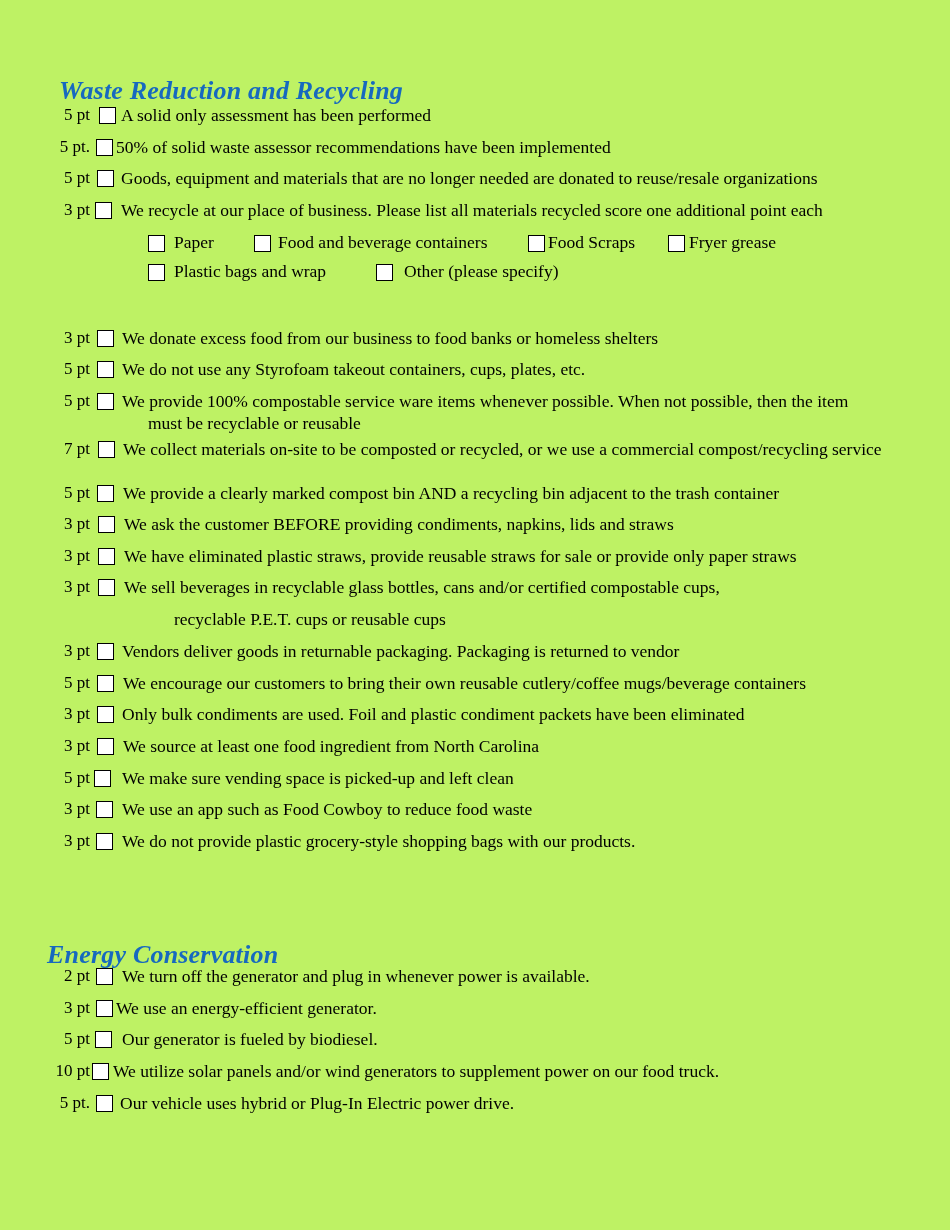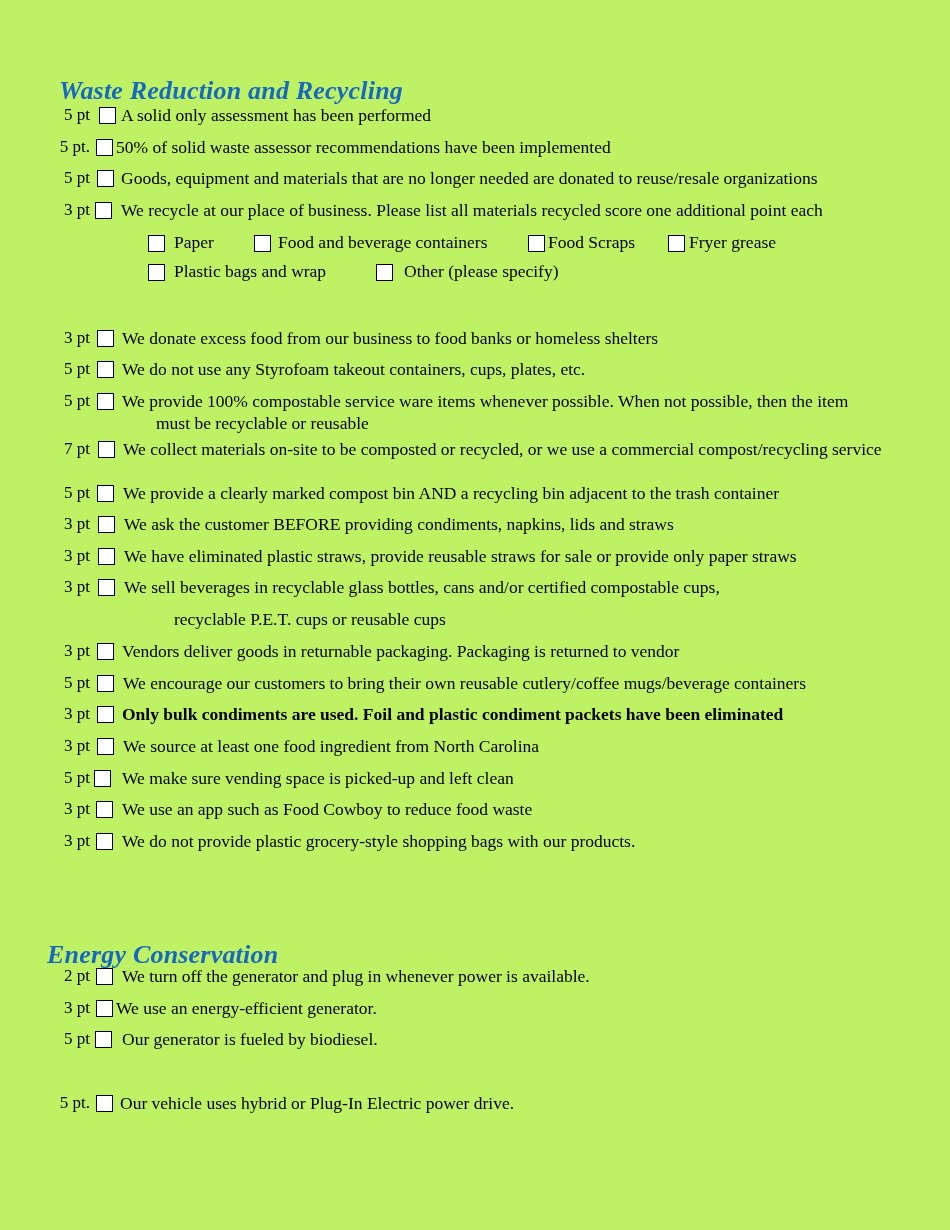--- a/index.html
+++ b/index.html
@@ -155,21 +155,21 @@
     <span class="pts" style="width:34px;">5 pt</span>
     <span class="cbox" style="margin-left:7px;"></span>
     <span class="label" style="margin-left:8px;">We do not use any Styrofoam takeout containers, cups, plates, etc.</span>
   </div>
 
   <div class="row" style="left:56px; top:390px;">
     <span class="pts" style="width:34px;">5 pt</span>
     <span class="cbox" style="margin-left:7px;"></span>
     <span class="label" style="margin-left:8px;">We provide 100% compostable service ware items whenever possible. When not possible, then the item</span>
   </div>
-  <div class="cont-line" style="left:156px; top:412px;font-family:Liberation Serif, serif;">must be recyclable or reusable</div>
+  <div class="cont-line" style="left:148px; top:412px;font-family:Liberation Serif, serif;">must be recyclable or reusable</div>
 
   <div class="row" style="left:56px; top:438px;">
     <span class="pts" style="width:34px;">7 pt</span>
     <span class="cbox" style="margin-left:8px;"></span>
     <span class="label" style="margin-left:8px;">We collect materials on-site to be composted or recycled, or we use a commercial compost/recycling service</span>
   </div>
 
   <div class="row" style="left:56px; top:482px;">
     <span class="pts" style="width:34px;">5 pt</span>
     <span class="cbox" style="margin-left:7px;"></span>
@@ -203,21 +203,21 @@
 
   <div class="row" style="left:56px; top:672px;">
     <span class="pts" style="width:34px;">5 pt</span>
     <span class="cbox" style="margin-left:7px;"></span>
     <span class="label" style="margin-left:9px;">We encourage our customers to bring their own reusable cutlery/coffee mugs/beverage containers</span>
   </div>
 
   <div class="row" style="left:56px; top:703px;">
     <span class="pts" style="width:34px;">3 pt</span>
     <span class="cbox" style="margin-left:7px;"></span>
-    <span class="label" style="margin-left:8px;font-weight:bold;">Only bulk condiments are used.  Foil and plastic condiment packets have been eliminated</span>
+    <span class="label" style="margin-left:8px;">Only bulk condiments are used.  Foil and plastic condiment packets have been eliminated</span>
   </div>
 
   <div class="row" style="left:56px; top:735px;">
     <span class="pts" style="width:34px;">3 pt</span>
     <span class="cbox" style="margin-left:7px;"></span>
     <span class="label" style="margin-left:9px;">We source at least one food ingredient from North Carolina</span>
   </div>
 
   <div class="row" style="left:56px; top:767px;">
     <span class="pts" style="width:34px;">5 pt</span>
@@ -250,20 +250,25 @@
     <span class="cbox" style="margin-left:6px;"></span>
     <span class="label" style="margin-left:3px;">We use an energy-efficient generator.</span>
   </div>
 
   <div class="row" style="left:52px; top:1028px;">
     <span class="pts" style="width:38px;">5 pt</span>
     <span class="cbox" style="margin-left:5px;"></span>
     <span class="label" style="margin-left:10px;">Our generator is fueled by biodiesel.</span>
   </div>
 
+  <div class="row" style="left:52px; top:1060px;">
+    <span class="pts" style="width:38px;">10 pt</span>
+    <span class="cbox" style="margin-left:2px;"></span>
+    <span class="label" style="margin-left:4px;">We utilize solar panels and/or wind generators to supplement power on our food truck.</span>
+  </div>
 
   <div class="row" style="left:52px; top:1092px;">
     <span class="pts" style="width:38px;">5 pt.</span>
     <span class="cbox" style="margin-left:6px;"></span>
     <span class="label" style="margin-left:7px;">Our vehicle uses hybrid or Plug-In Electric power drive.</span>
   </div>
 
 </div>
 
 </body></html>

